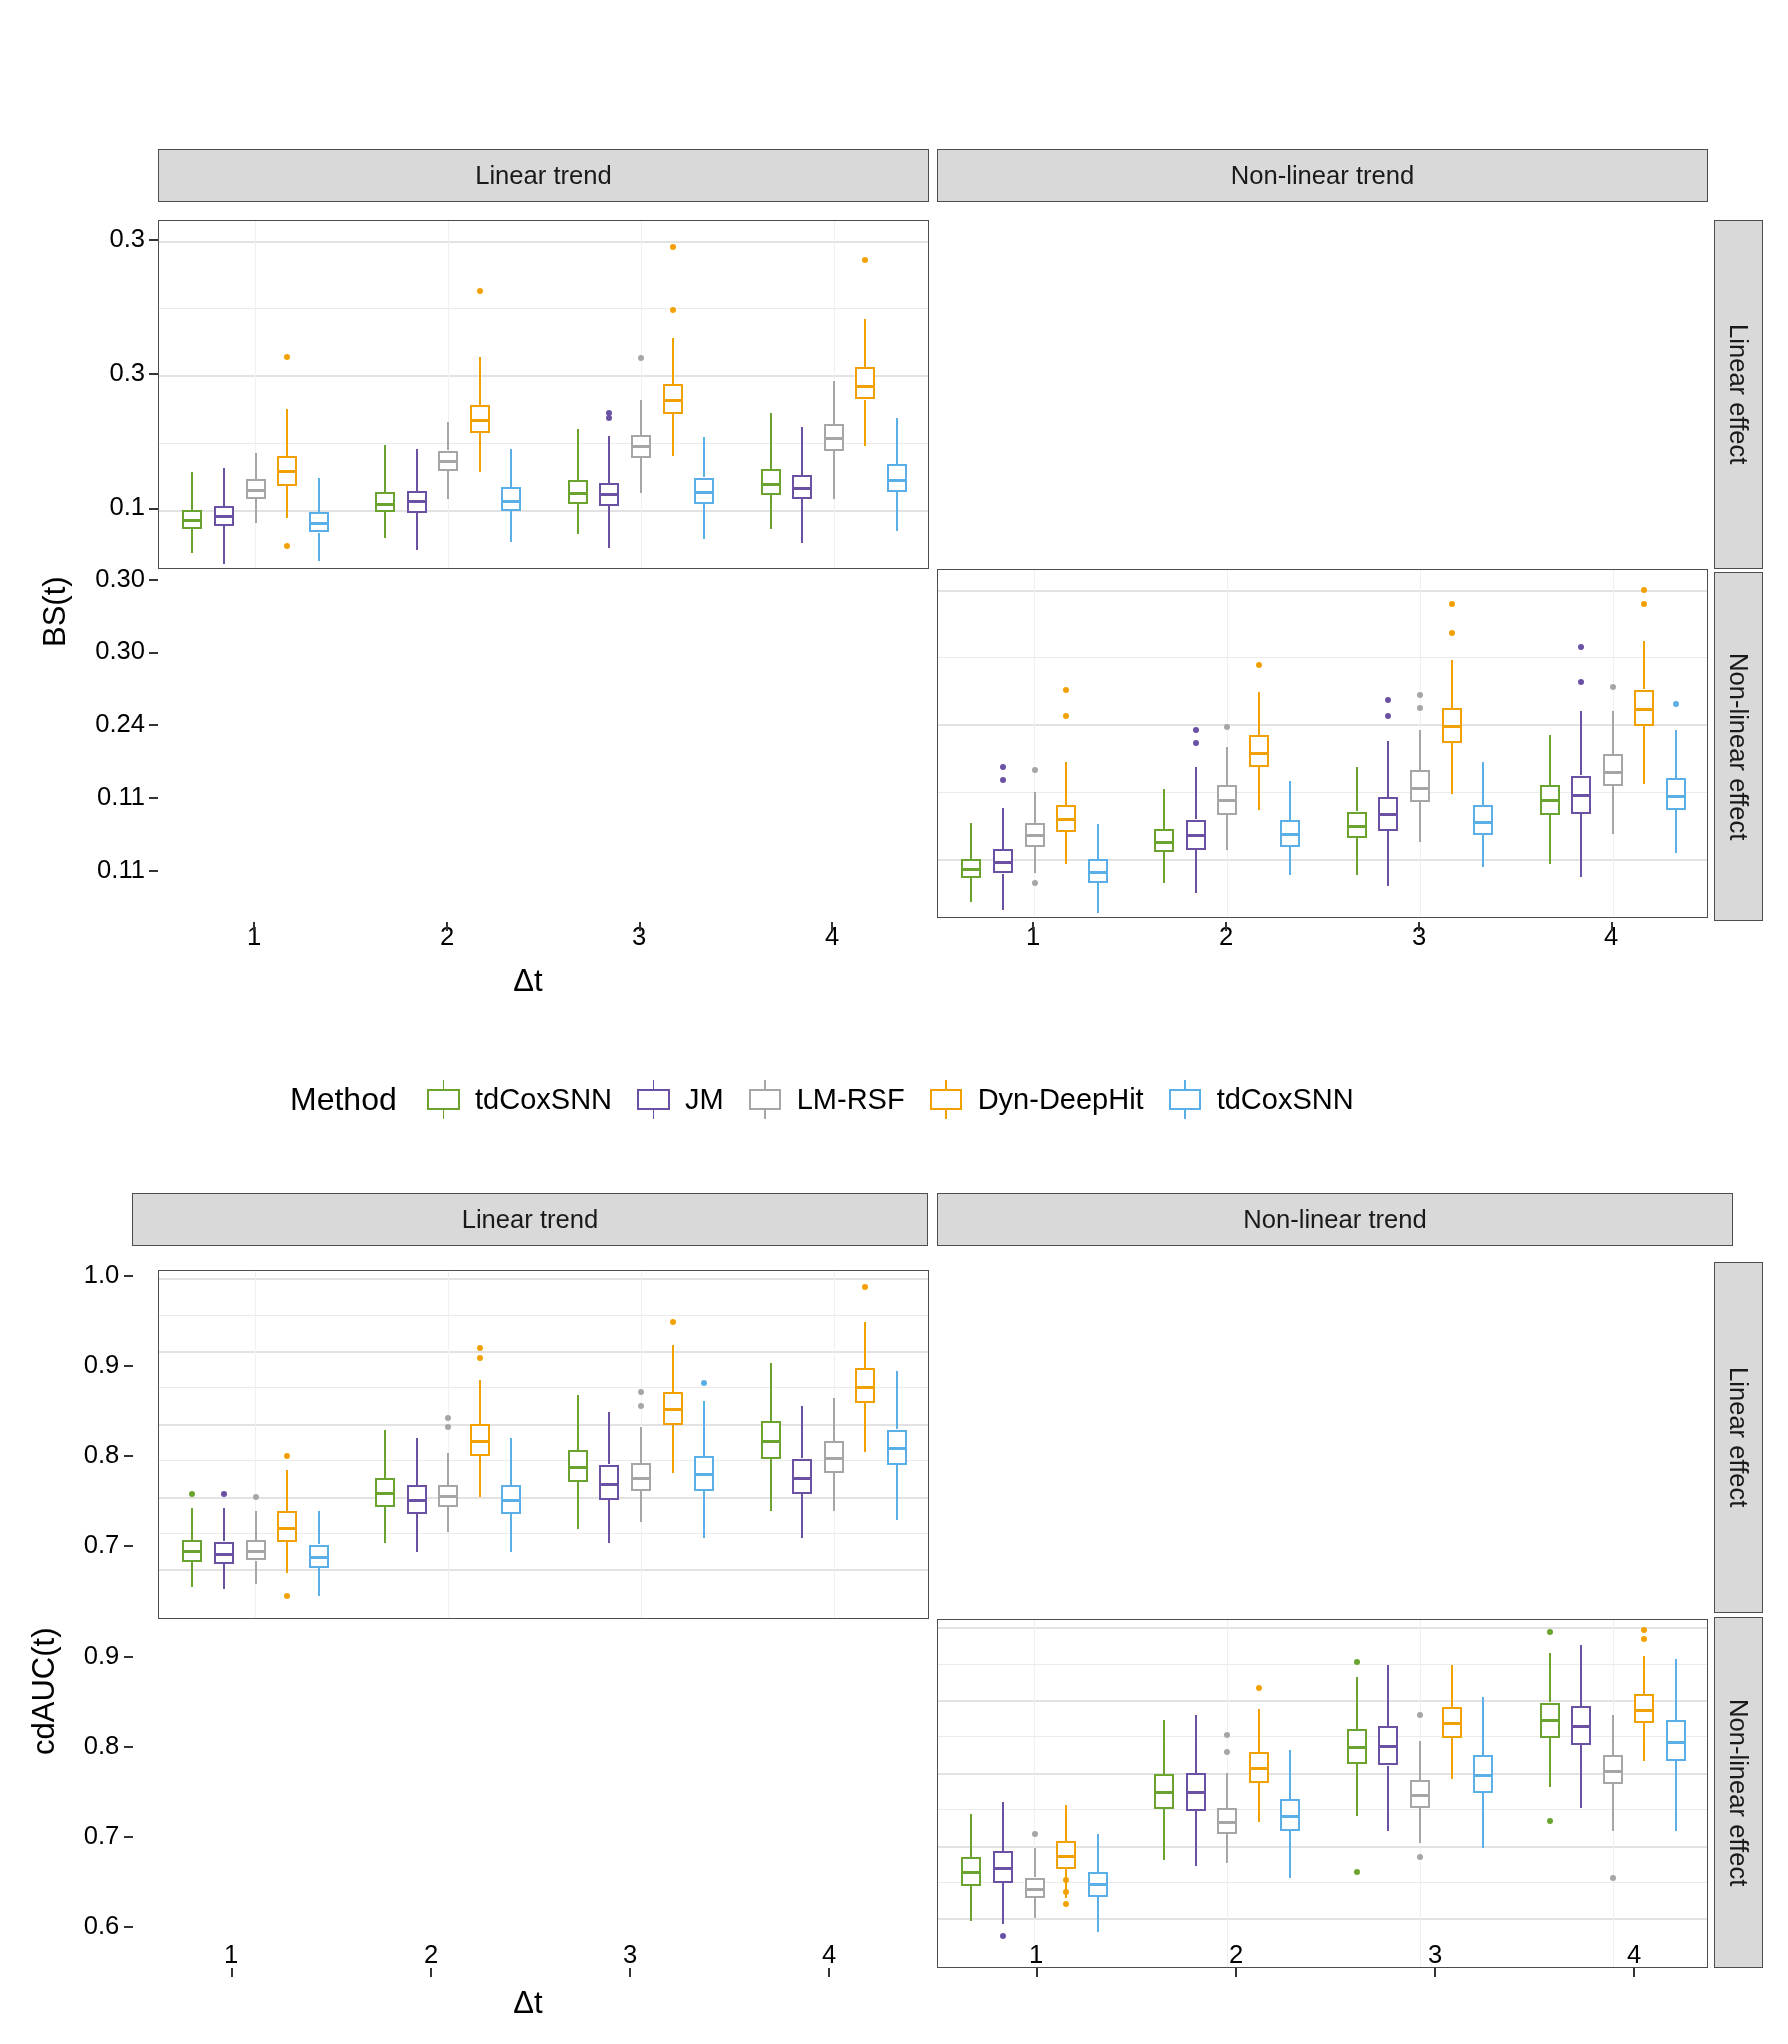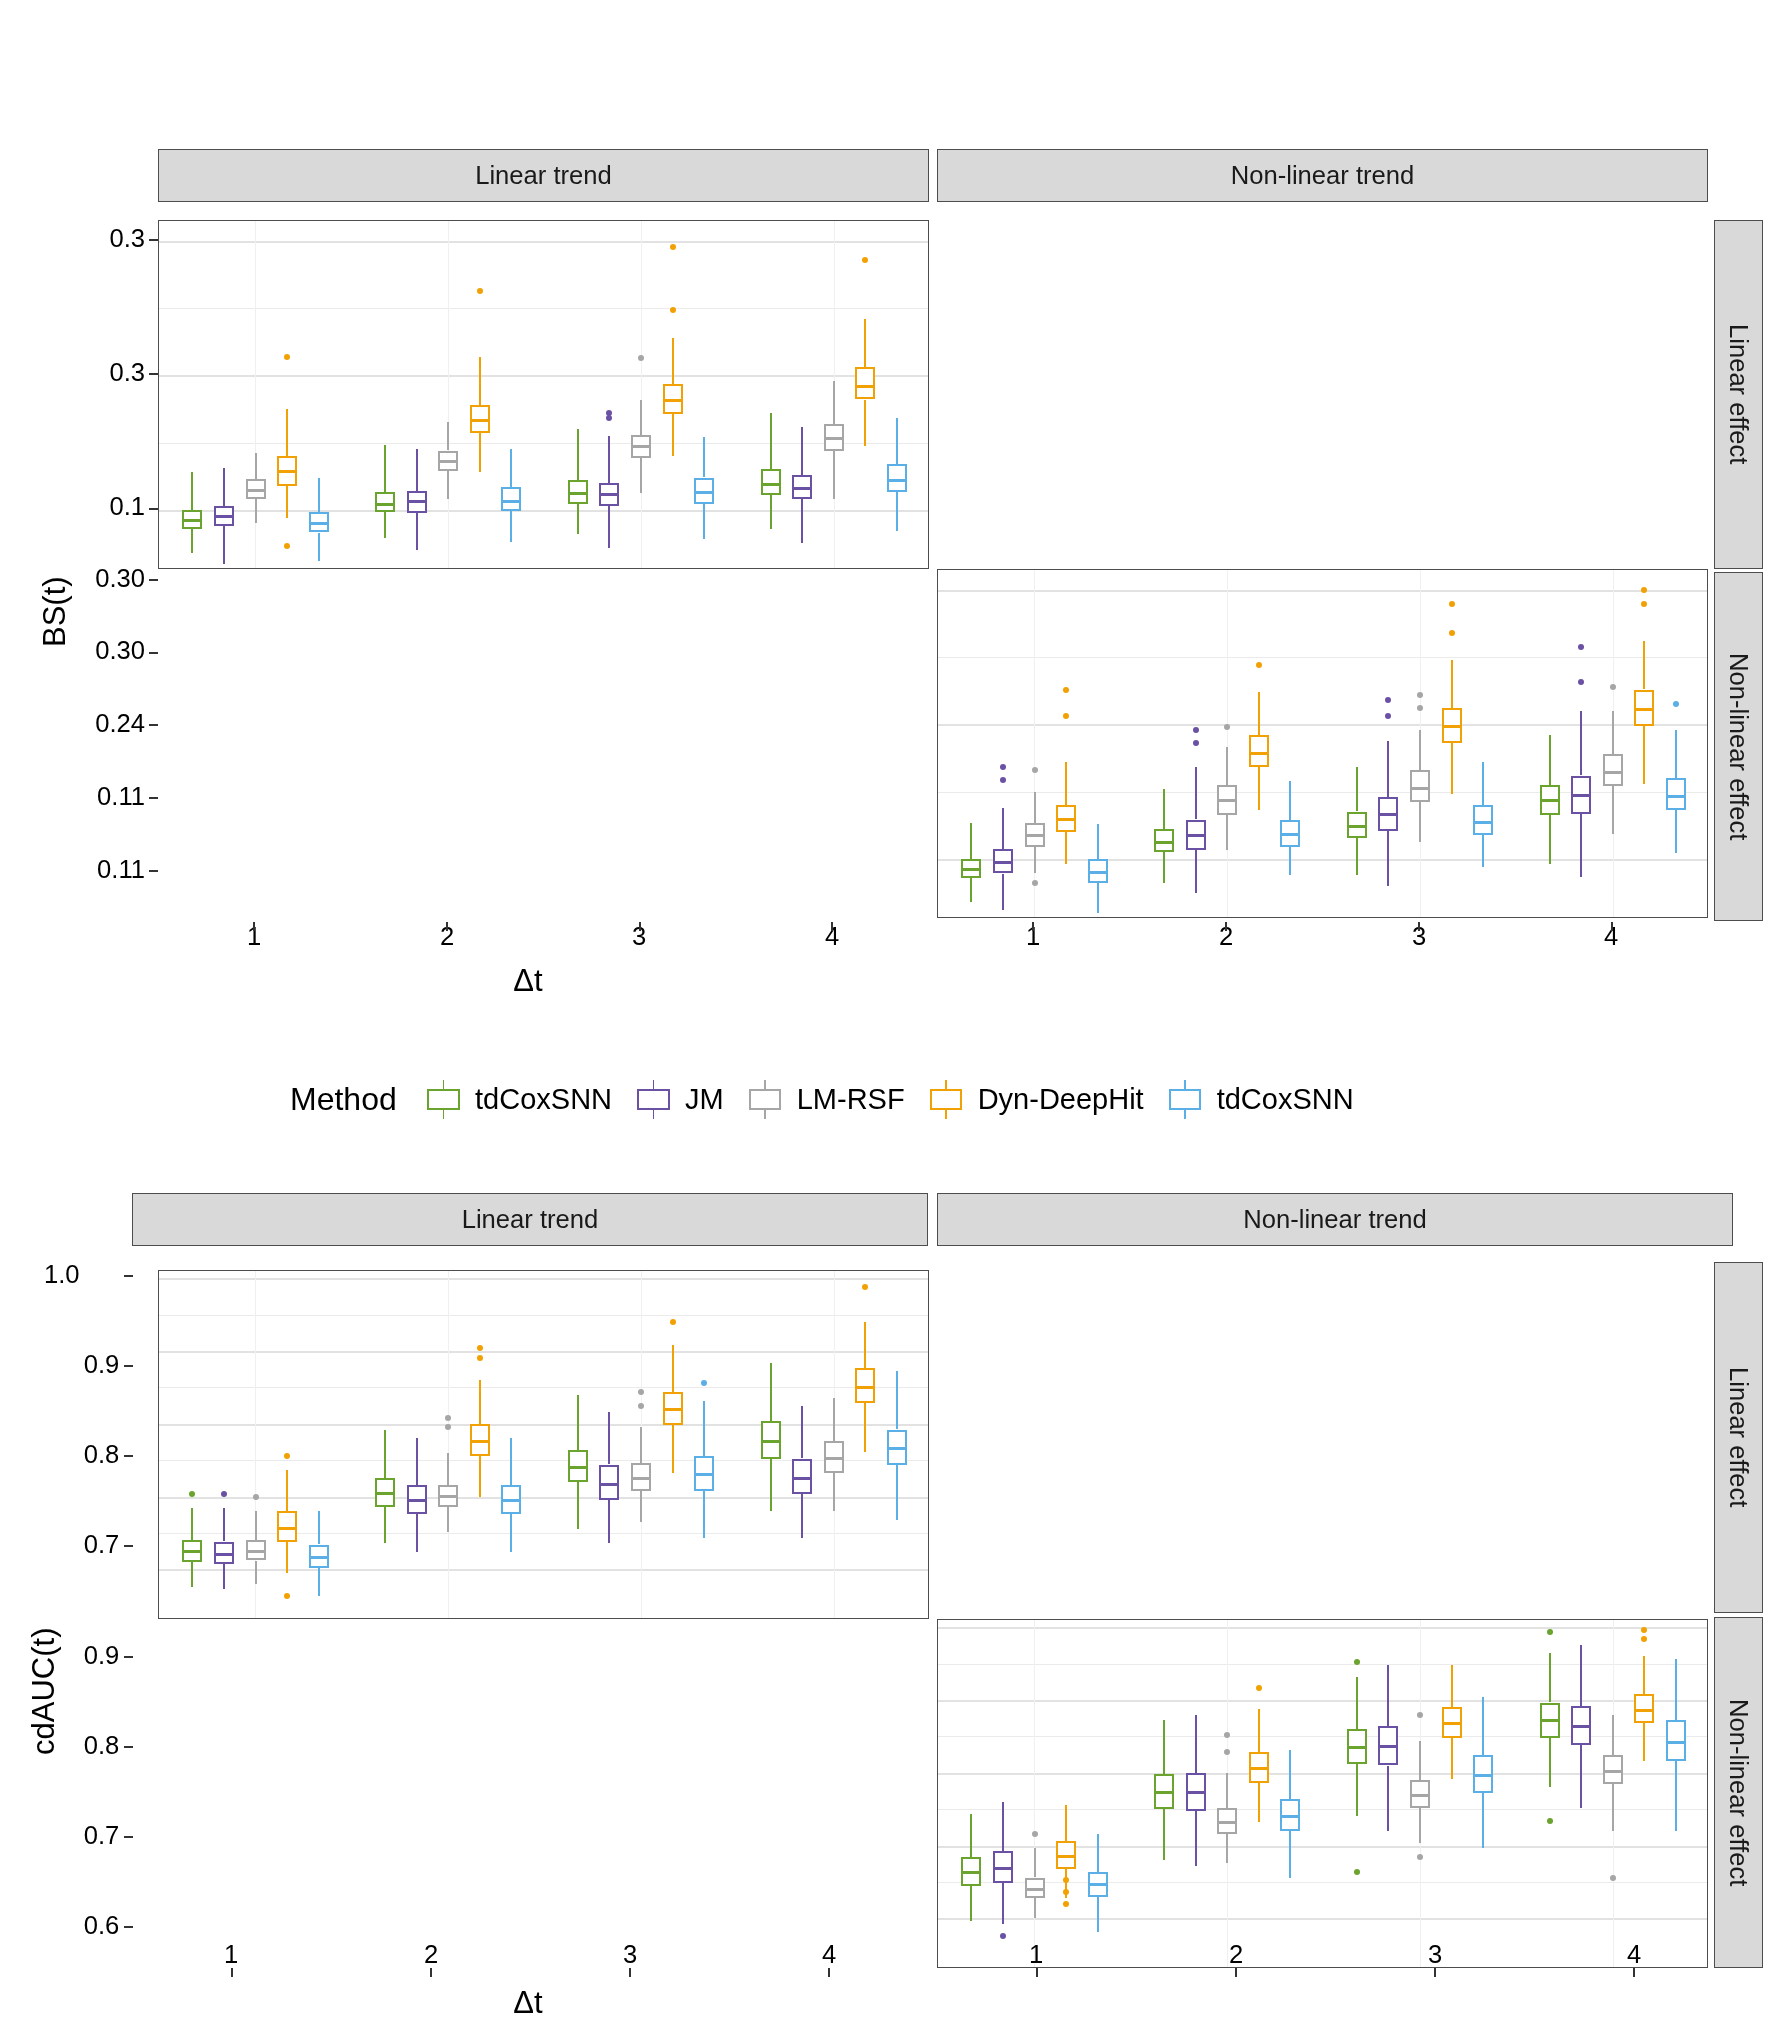--- a/index.html
+++ b/index.html
@@ -856,21 +856,21 @@
     </div>
     <div class="strip vertical panel-block" style="left: 1714px; top: 1617px; width: 49px; height: 351px;">
       <div>Non-linear effect</div>
     </div>
     <div class="tick-y" style="left: 4.3px; width: 115px; top: 1530px;">0.7</div>
     <div class="tick-mark" style="left: 124px; top: 1545px; width: 8.5px; height: 1.7px;"></div>
     <div class="tick-y" style="left: 4.3px; width: 115px; top: 1440px;">0.8</div>
     <div class="tick-mark" style="left: 124px; top: 1455px; width: 8.5px; height: 1.7px;"></div>
     <div class="tick-y" style="left: 4.3px; width: 115px; top: 1350px;">0.9</div>
     <div class="tick-mark" style="left: 124px; top: 1365px; width: 8.5px; height: 1.7px;"></div>
-    <div class="tick-y" style="left: 4.3px; width: 115px; top: 1260px; text-align: center;">1.0</div>
+    <div class="tick-y" style="left: 4.3px; width: 115px; top: 1260px;">1.0</div>
     <div class="tick-mark" style="left: 124px; top: 1275px; width: 8.5px; height: 1.7px;"></div>
     <div class="tick-y" style="left: 4.3px; width: 115px; top: 1911px;">0.6</div>
     <div class="tick-mark" style="left: 124px; top: 1926px; width: 8.5px; height: 1.7px;"></div>
     <div class="tick-y" style="left: 4.3px; width: 115px; top: 1821px;">0.7</div>
     <div class="tick-mark" style="left: 124px; top: 1836px; width: 8.5px; height: 1.7px;"></div>
     <div class="tick-y" style="left: 4.3px; width: 115px; top: 1731px;">0.8</div>
     <div class="tick-mark" style="left: 124px; top: 1746px; width: 8.5px; height: 1.7px;"></div>
     <div class="tick-y" style="left: 4.3px; width: 115px; top: 1641px;">0.9</div>
     <div class="tick-mark" style="left: 124px; top: 1656px; width: 8.5px; height: 1.7px;"></div>
     <div class="tick-x" style="left: 180px; width: 102px; top: 1940px;">1</div>

